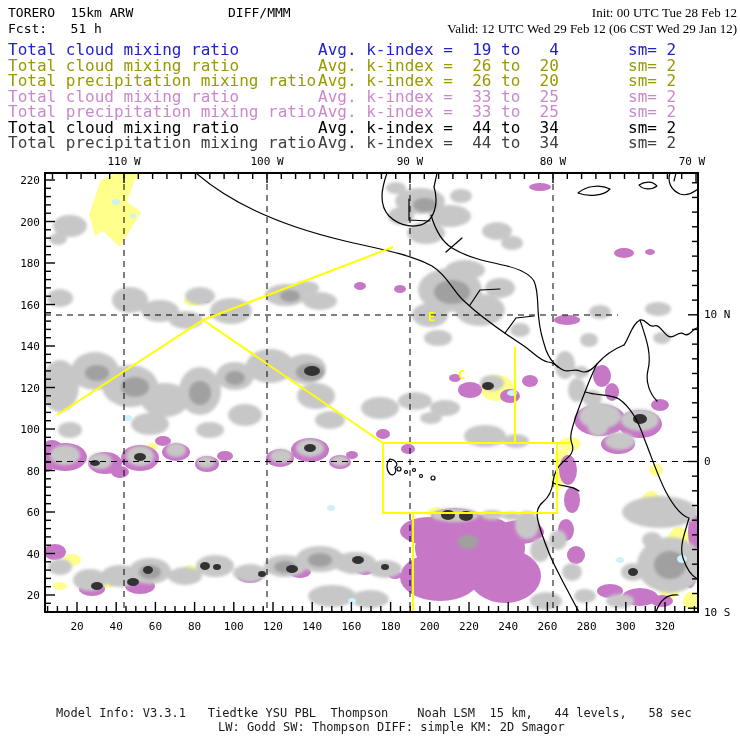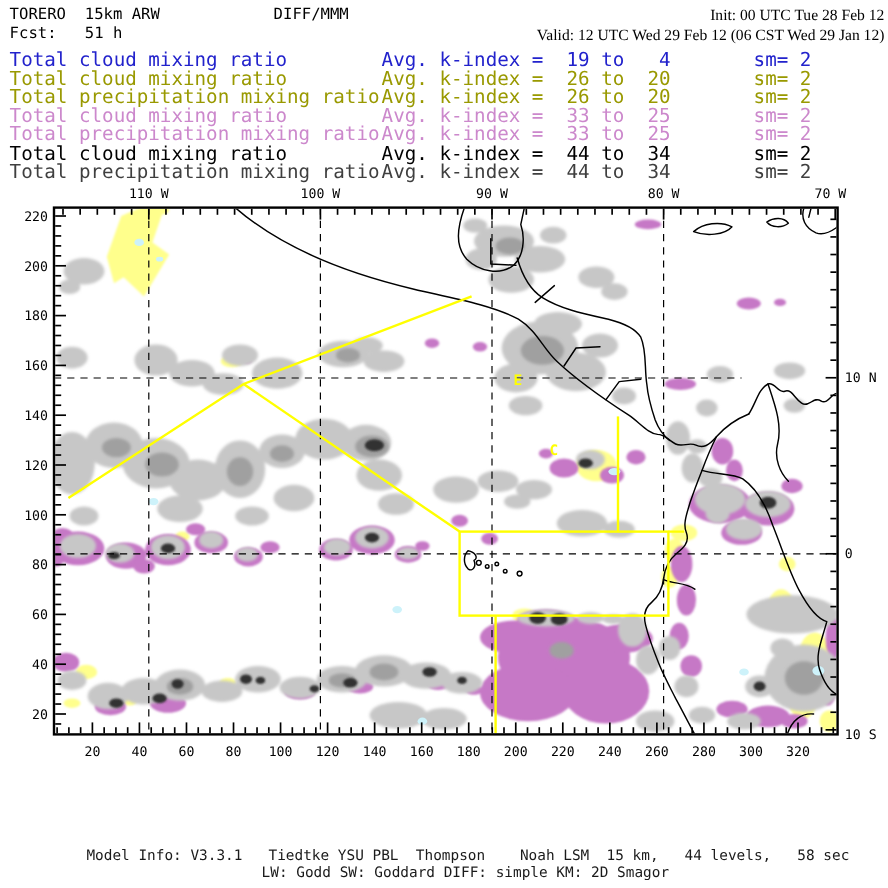--- a/index.html
+++ b/index.html
@@ -558,14 +558,14 @@
       <line x1="697" y1="564.19" x2="692" y2="564.19" class="tick"></line>
       <line x1="697" y1="578.86" x2="692" y2="578.86" class="tick"></line>
       <line x1="697" y1="593.53" x2="692" y2="593.53" class="tick"></line>
       <line x1="697" y1="608.2" x2="688" y2="608.2" class="tick"></line>
       <text x="704" y="318" class="axlbl" text-anchor="start">10 N</text>
       <text x="704" y="465" class="axlbl" text-anchor="start">0</text>
       <text x="704" y="616" class="axlbl" text-anchor="start">10 S</text>
     </g>
 </svg>
 
-<div class="abs ftr" style="left:72px;top:706px">Model Info: V3.3.1   Tiedtke YSU PBL  Thompson    Noah LSM  15 km,   44 levels,   58 sec</div>
-<div class="abs ftr" style="left:218px;top:720px">LW: Godd SW: Goddard DIFF: simple KM: 2D Smagor</div>
+<div class="abs ftr" style="left:56px;top:706px">Model Info: V3.3.1   Tiedtke YSU PBL  Thompson    Noah LSM  15 km,   44 levels,   58 sec</div>
+<div class="abs ftr" style="left:218px;top:720px">LW: Godd SW: Thompson DIFF: simple KM: 2D Smagor</div>
 
 </body></html>

